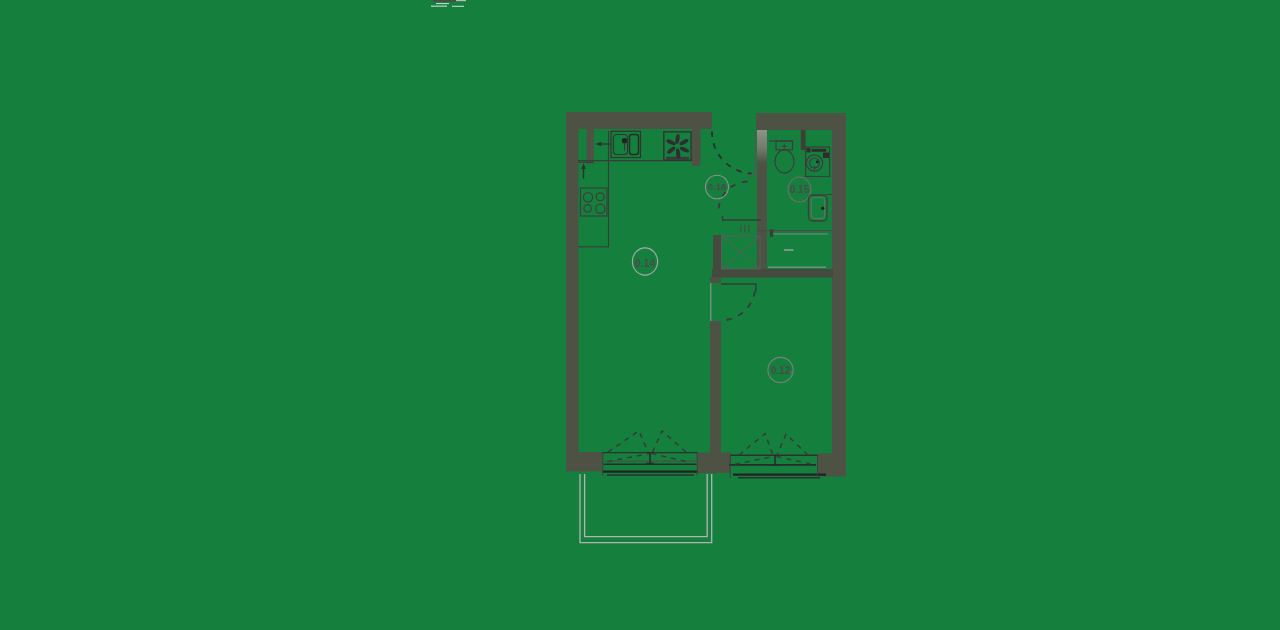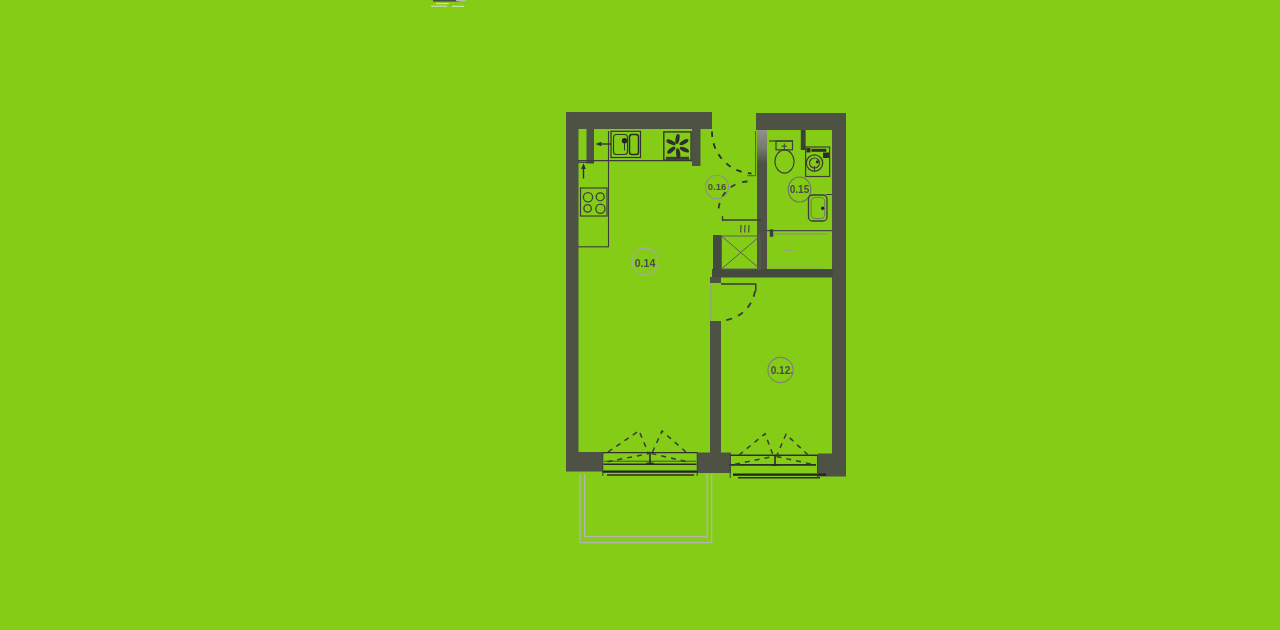--- a/index.html
+++ b/index.html
@@ -1,16 +1,16 @@
 <!DOCTYPE html>
 <html><head>
 <meta charset="utf-8">
 <style>
   html,body{margin:0;padding:0;background:#ffffff;}
-  #page{position:relative;width:1280px;height:630px;background:#84cc16;overflow:hidden;
+  #page{position:relative;width:1280px;height:630px;background:#15803d;overflow:hidden;
         font-family:"Liberation Sans", sans-serif;}
   svg{position:absolute;left:0;top:0;}
   .lbl{font-family:"Liberation Sans", sans-serif;font-weight:bold;fill:#4a4a4a;}
 </style>
 </head>
 <body>
 <div id="page">
 <svg width="1280" height="630" viewBox="0 0 1280 630">
   <defs>
     <linearGradient id="wallfade" x1="0" y1="0" x2="0" y2="1">

